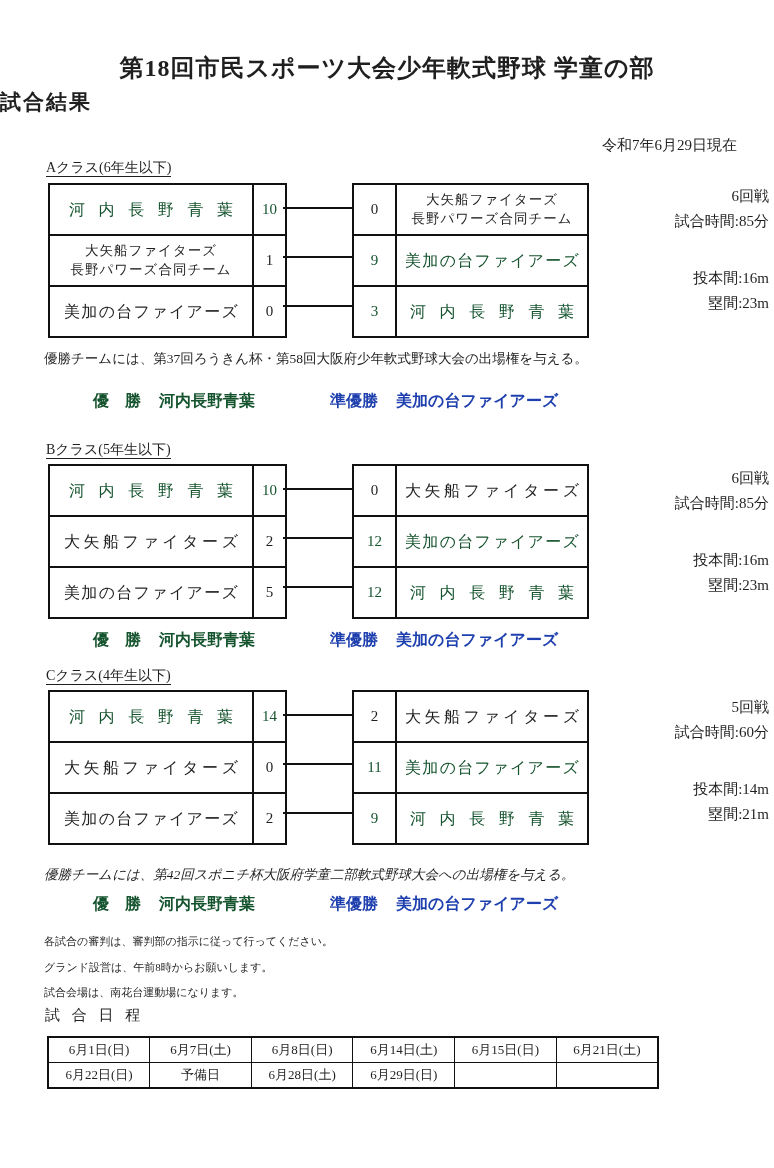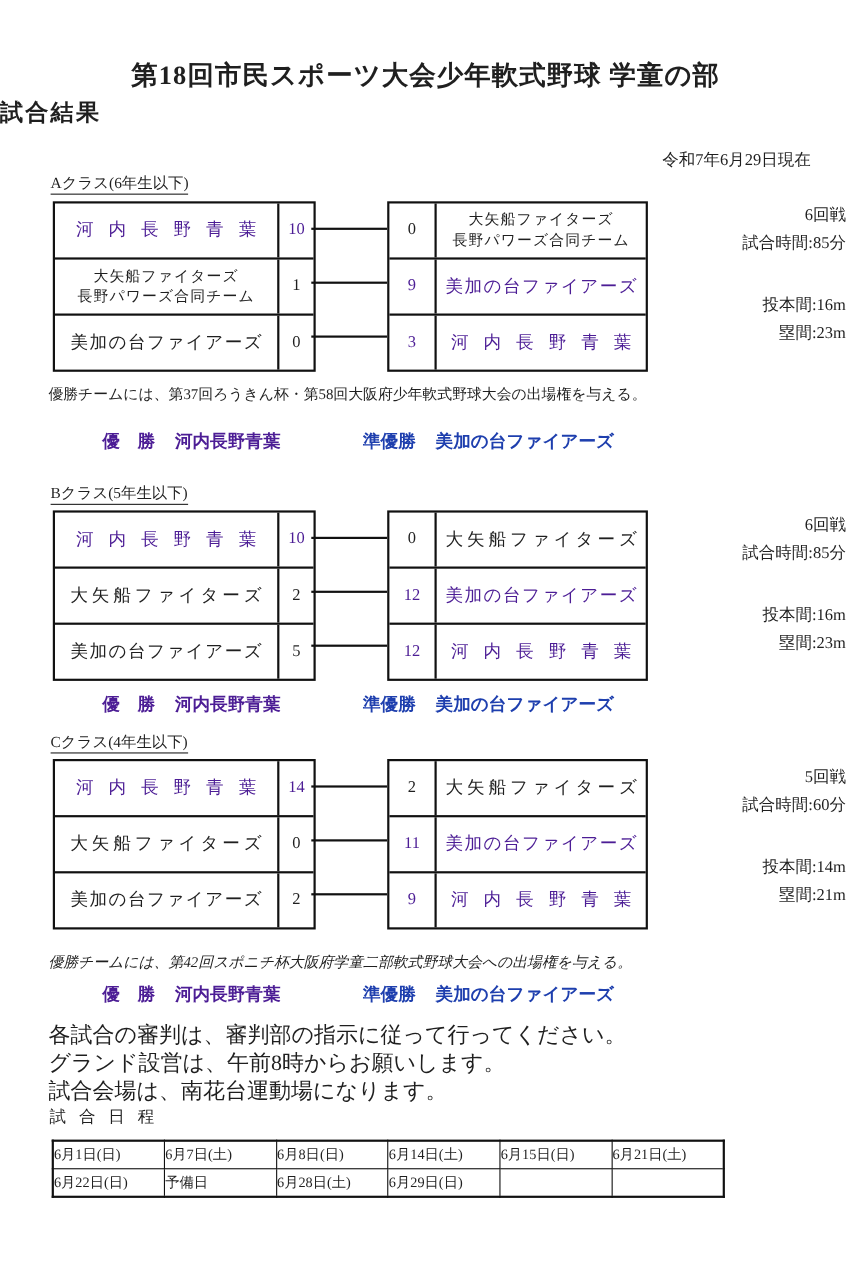--- a/index.html
+++ b/index.html
@@ -21,34 +21,34 @@
   .ltable .namecell{width:202px;}
   .ltable .scorecell{width:33px;border-left:2px solid #111;}
   .rtable .scorecell{width:43px;border-right:2px solid #111;}
   .rtable .namecell{width:190px;}
   .namecell{font-size:16px;white-space:pre-line;text-align:center;line-height:1.35;}
   .scorecell{font-size:15px;}
   .two-line{font-size:13.5px;letter-spacing:1px;}
   .ls-wide{letter-spacing:0.85em;margin-right:-0.85em;}
   .ls-mid{letter-spacing:0.22em;margin-right:-0.22em;}
   .ls-sm{letter-spacing:0.08em;margin-right:-0.08em;}
-  .red{color:#4c1d95;}
+  .red{color:#14532d;}
   .blue{color:#1e3fae;}
   .connector{position:absolute;height:0;border-top:2px solid #111;width:69px;left:283px;}
   .infoblock{position:absolute;left:624px;width:145px;font-size:15px;line-height:25px;text-align:right;}
   .infogap{height:32px;}
   .noteline{position:absolute;left:44px;width:700px;font-size:13.5px;}
   .winline{position:absolute;left:0;width:774px;font-size:16px;font-weight:bold;}
   .winline .champ{position:absolute;left:93px;white-space:nowrap;}
   .winline .runner{position:absolute;left:330px;white-space:nowrap;}
   .winline .lbl{margin-right:18px;}
-  .footerblock{position:absolute;left:44px;top:929px;font-size:20px;line-height:25.5px;}
+  .footerblock{position:absolute;left:44px;top:929px;font-size:11px;line-height:25.5px;}
   .schedhead{position:absolute;left:45px;top:1006px;font-size:15px;letter-spacing:4px;}
   table.sched{position:absolute;left:47px;top:1036px;width:612px;border-collapse:collapse;table-layout:fixed;}
-  table.sched td{border:1.6px solid #111;height:24px;font-size:13px;padding:0;}
+  table.sched td{border:1.6px solid #111;height:24px;text-align:center;font-size:13px;padding:0;}
   table.sched{border:2px solid #111;}
 </style>
 </head>
 <body>
 
 <div class="page">
 
   <div class="abs title1">第18回市民スポーツ大会少年軟式野球 学童の部</div>
   <div class="abs title2">試合結果</div>
   <div class="abs datenote">令和7年6月29日現在</div>

